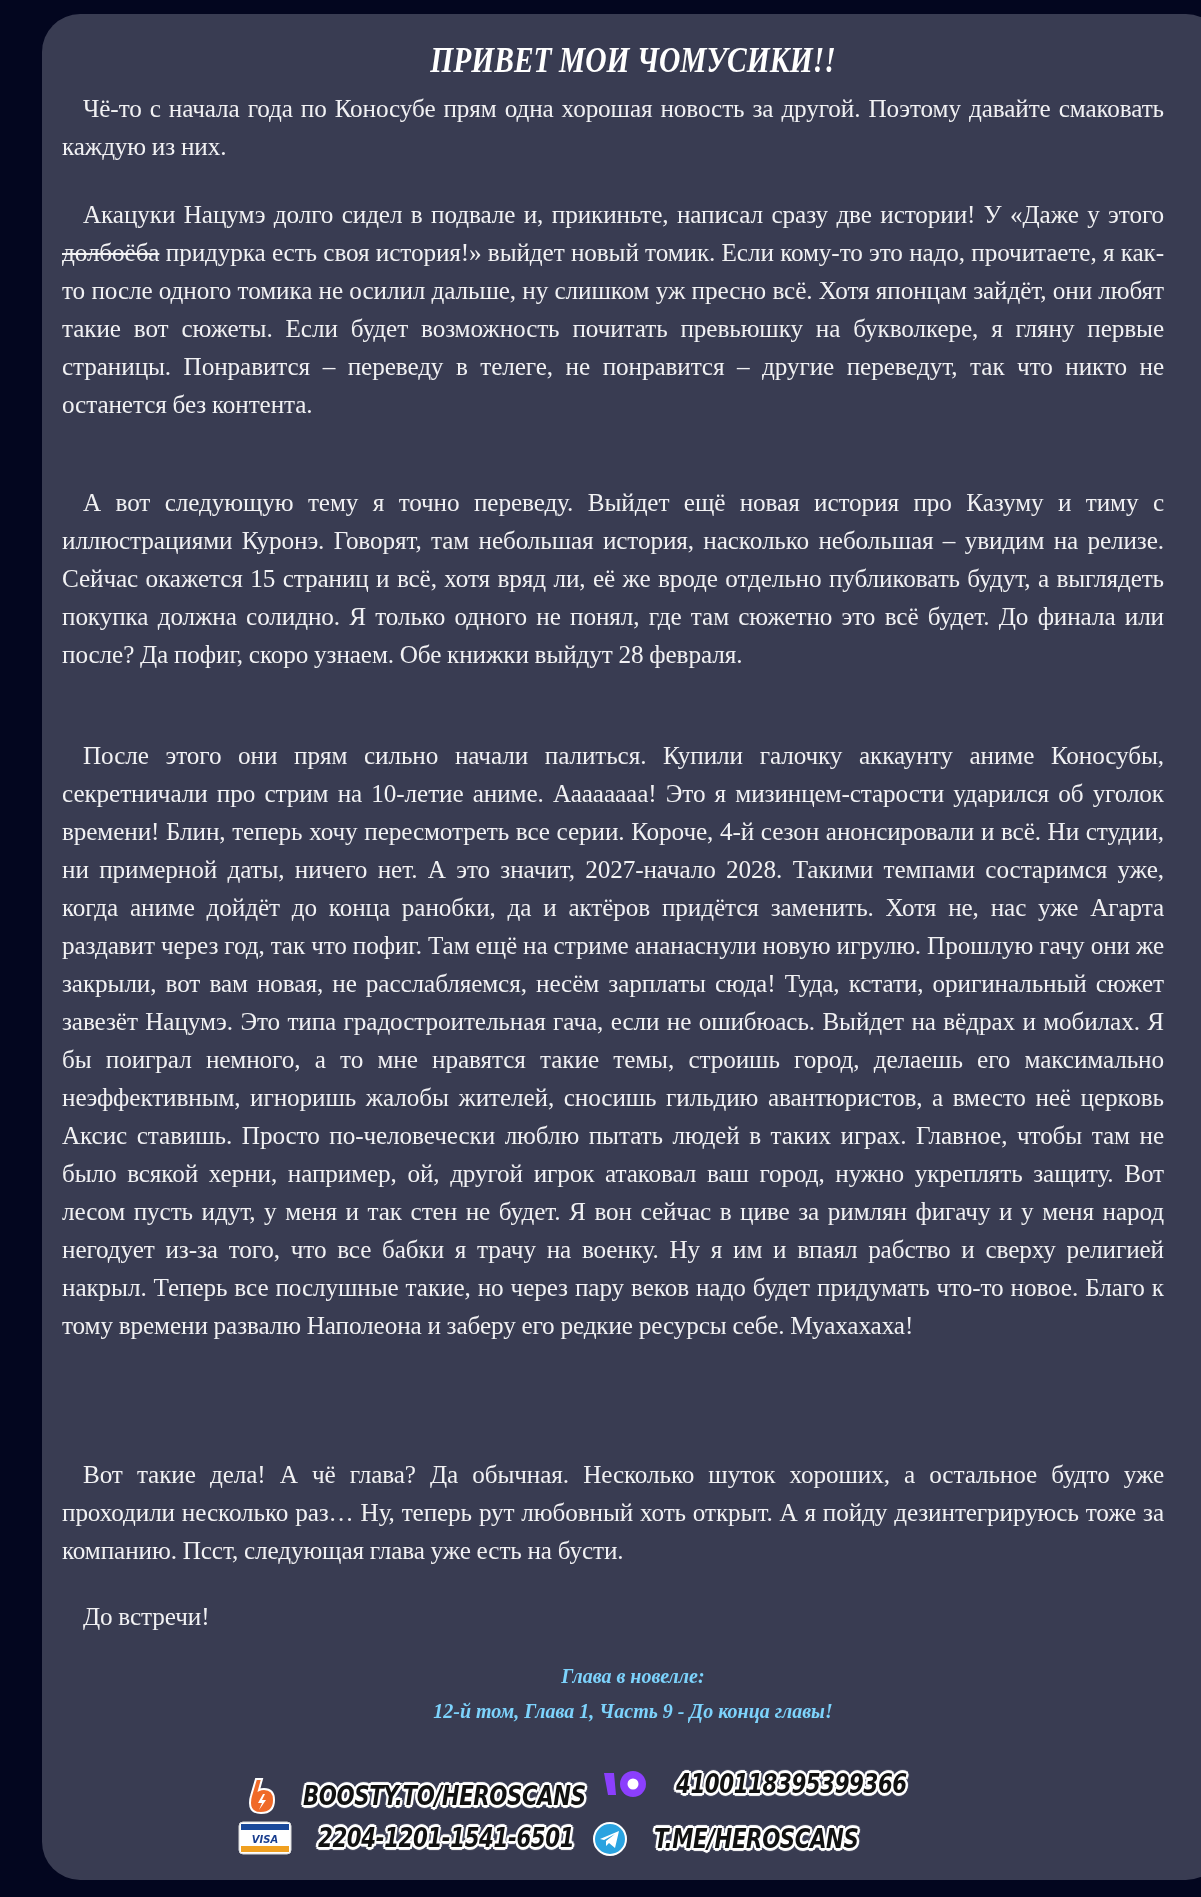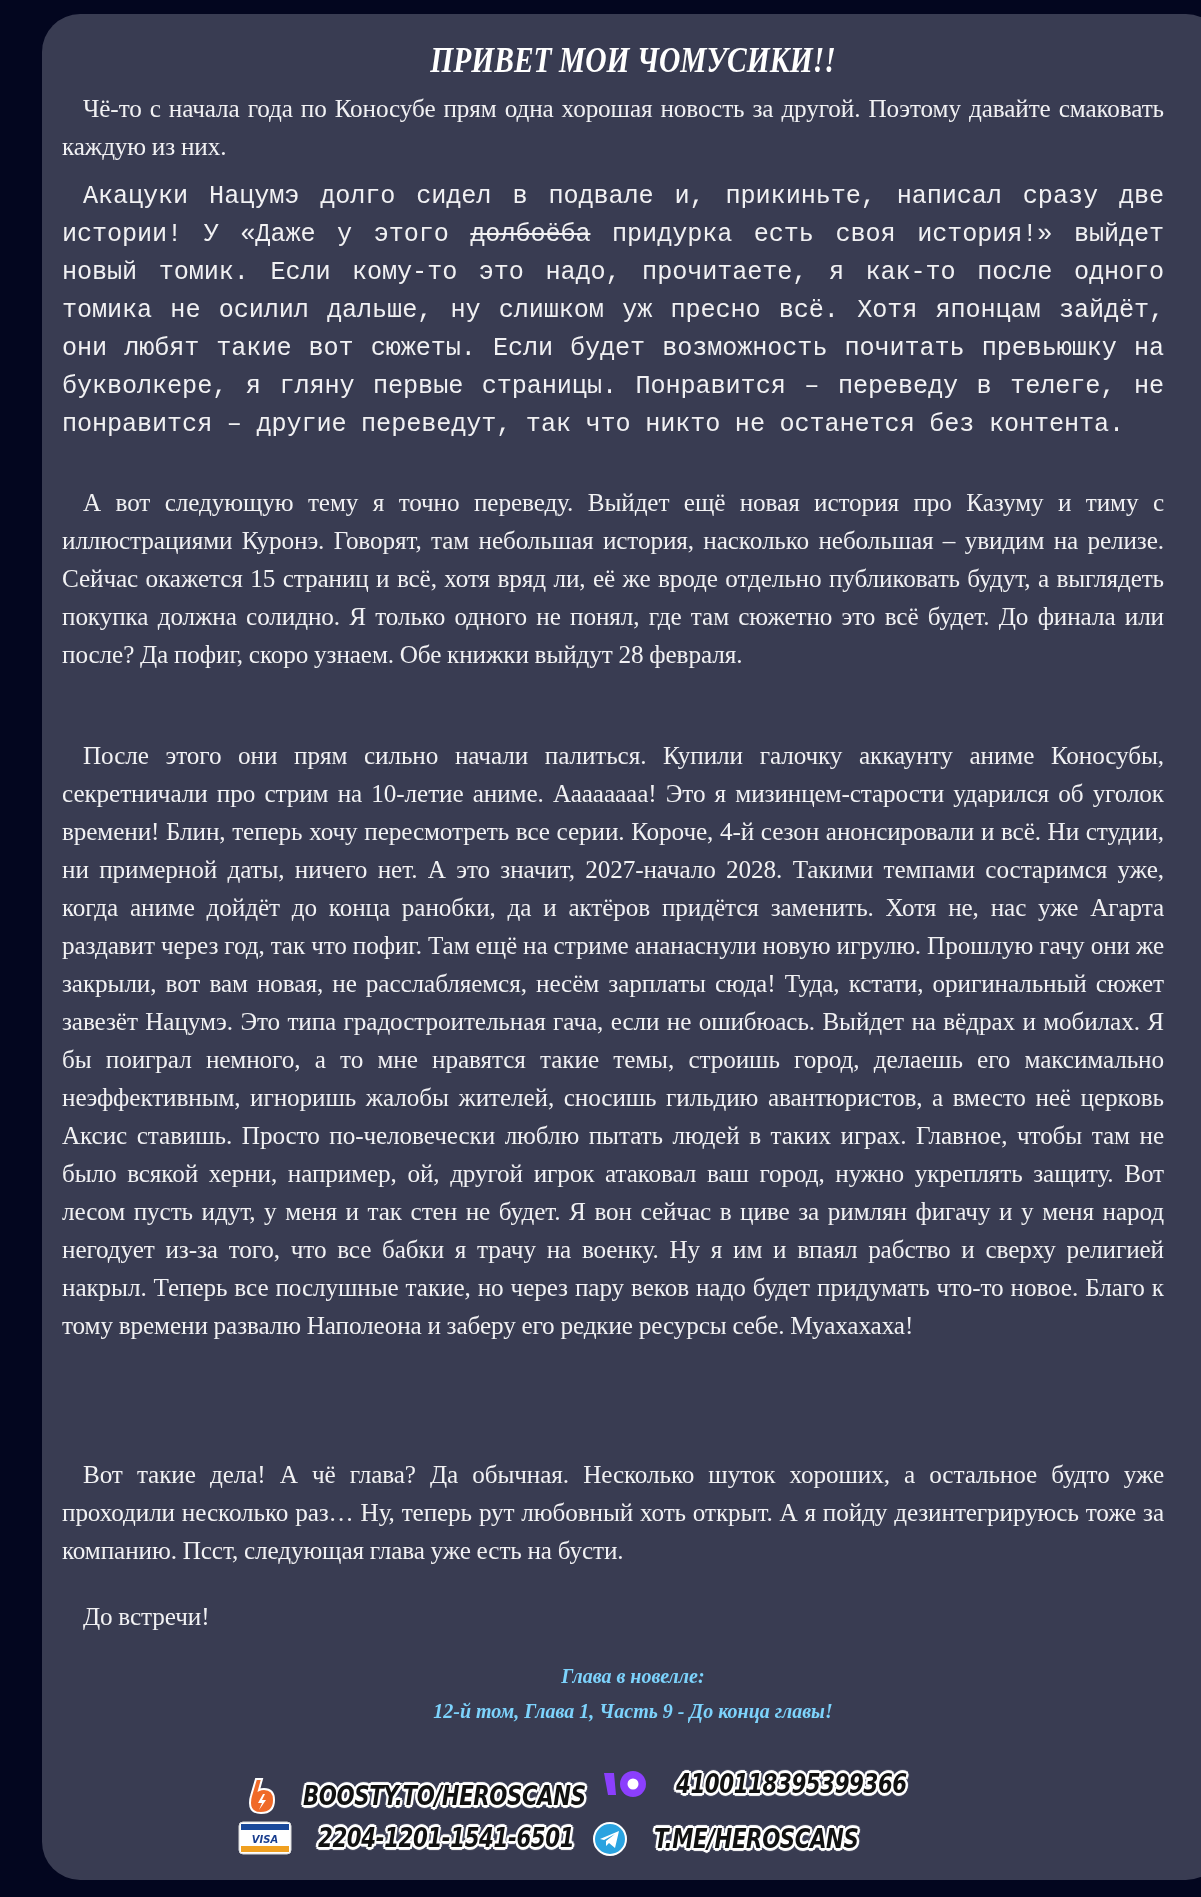--- a/index.html
+++ b/index.html
@@ -53,21 +53,21 @@
     }
     .para .indent {
       display: inline-block;
       width: 21px;
     }
     .strike {
       text-decoration: line-through;
       text-decoration-thickness: 2px;
     }
     .p1 { top: 76px; }
-    .p2 { top: 164px; font-family: Liberation Mono, monospace; }
+    .p2 { top: 182px; }
     .p3 { top: 470px; }
     .p4 { top: 723px; }
     .p5 { top: 1442px; }
     .p6 { top: 1584px; }
     .novel {
       position: absolute;
       left: 0;
       top: 1645px;
       width: 100%;
       text-align: center;

